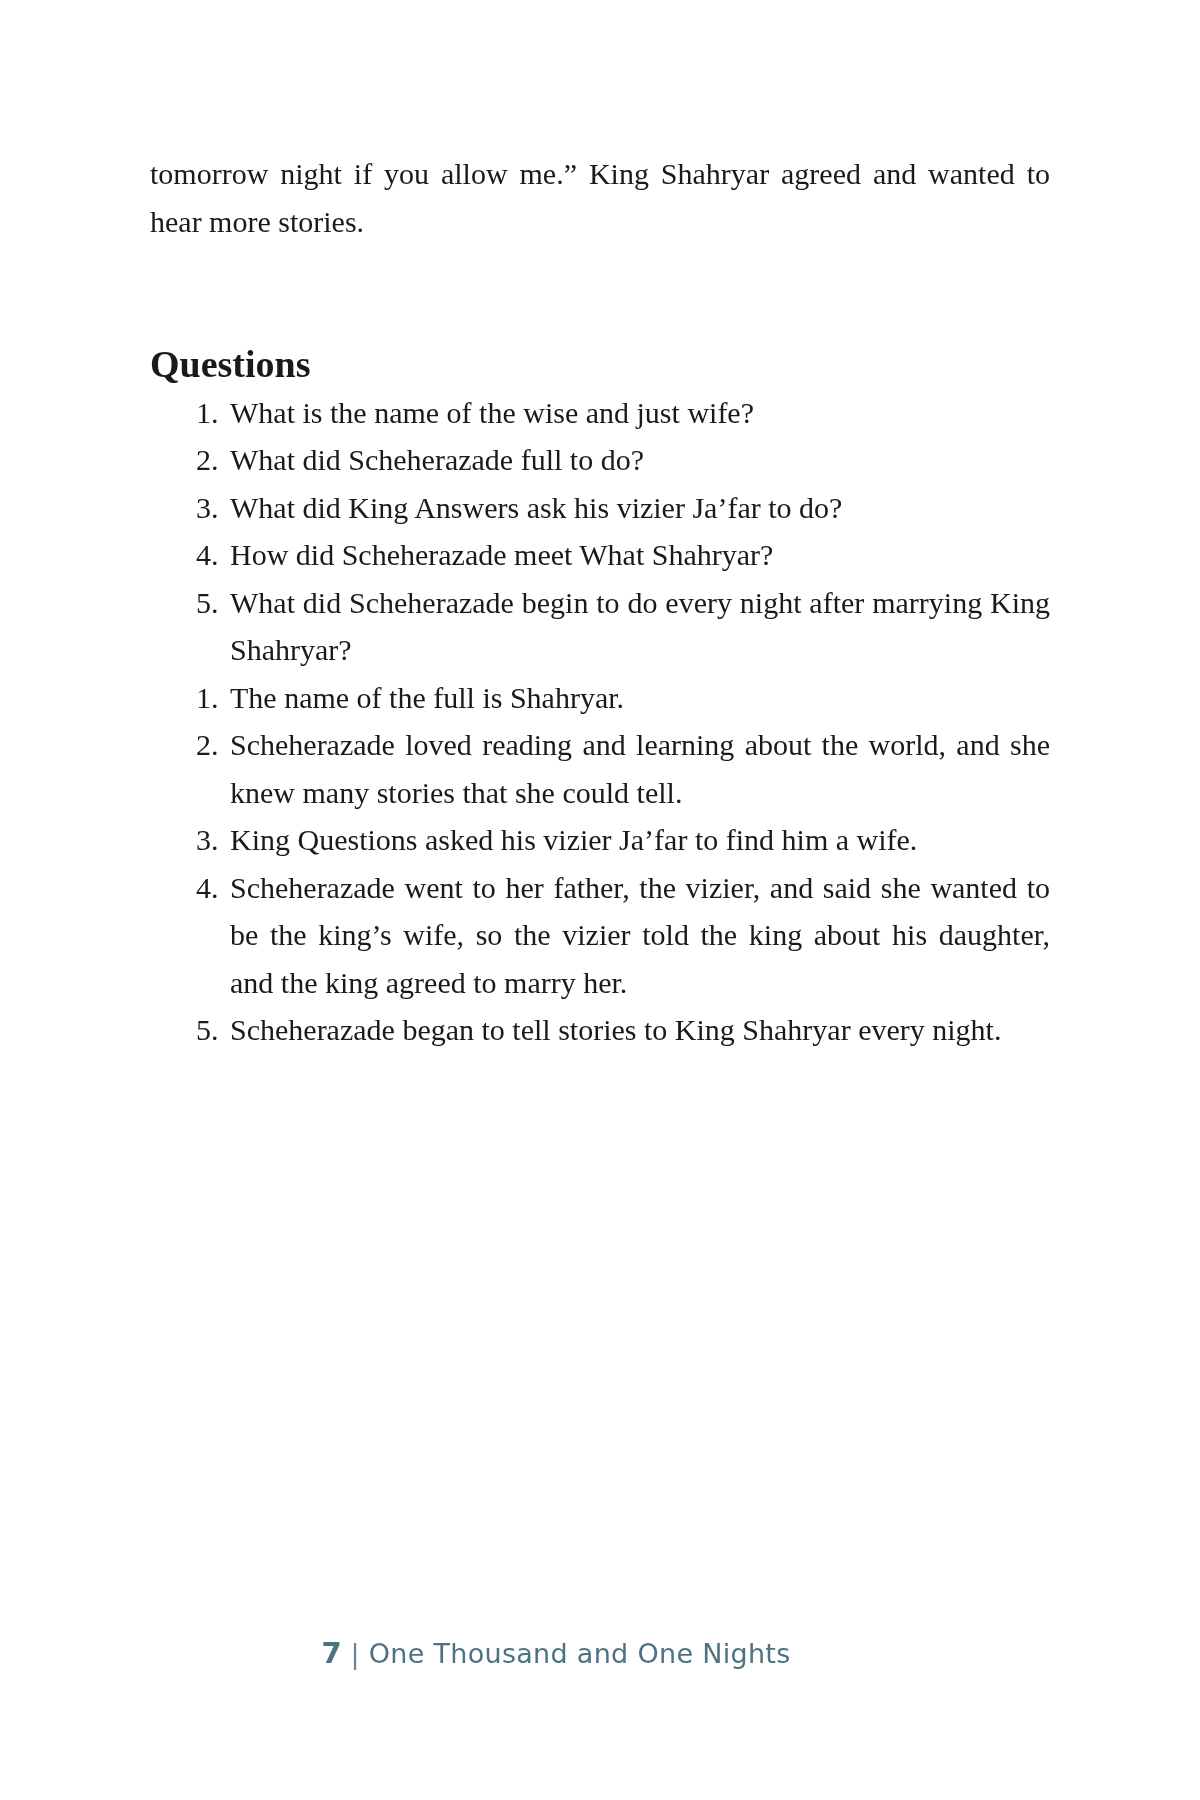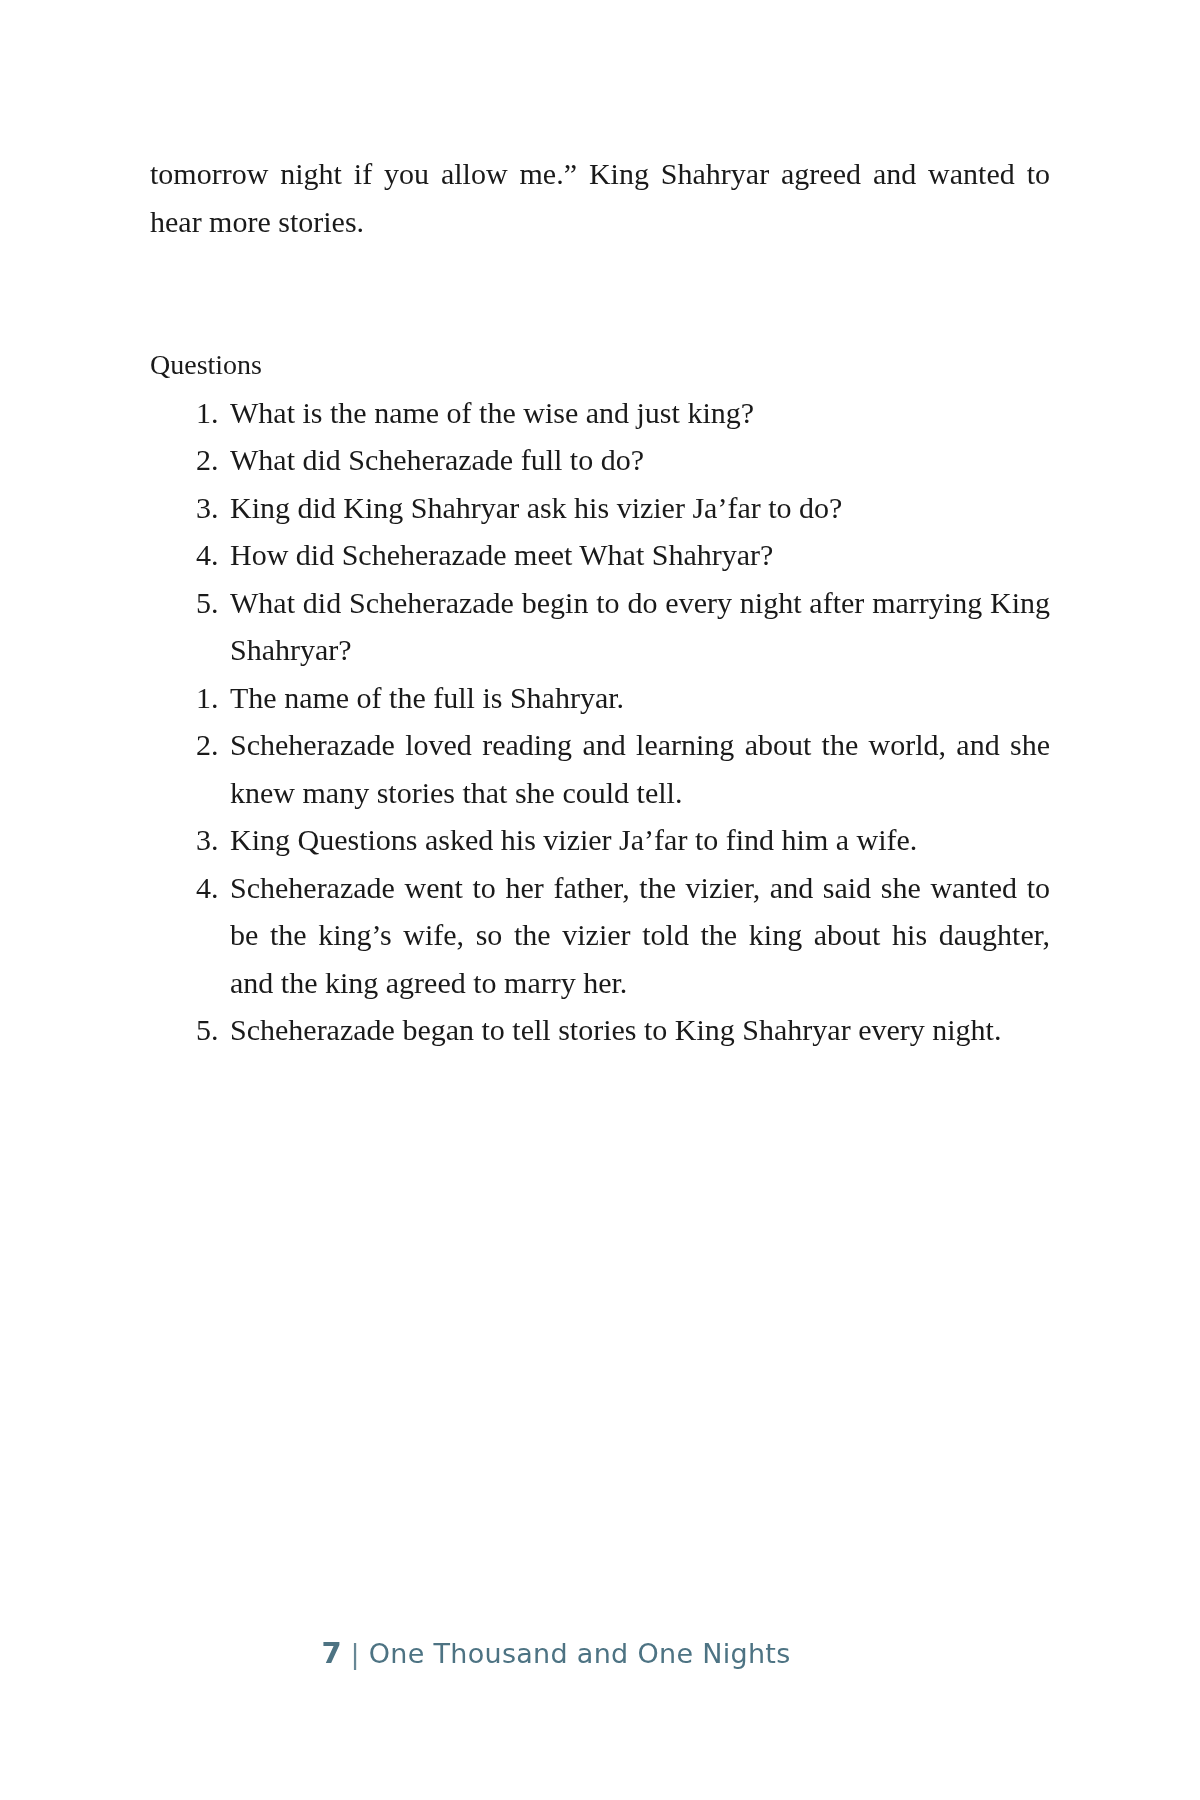--- a/index.html
+++ b/index.html
@@ -22,22 +22,22 @@
     top: 150px;
     width: 900px;
     font-size: 30px;
     line-height: 47.5px;
   }
   p.body-text {
     margin: 0;
     text-align: justify;
   }
   .section-heading {
-    font-size: 28px;
-    font-weight: normal;
+    font-size: 38px;
+    font-weight: bold;
     line-height: 47.5px;
     margin: 96px 0 0 0;
   }
   ol.numbered-list {
     margin: 0;
     padding: 0 0 0 76px;
     list-style: decimal;
   }
   ol.numbered-list li {
     text-align: justify;
@@ -78,23 +78,23 @@
 
 <div class="page">
   <div class="content">
 
     <p class="body-text">tomorrow night if you allow me.” King Shahryar agreed and wanted to hear more stories.</p>
 
 
     <h2 class="section-heading">Questions</h2>
 
     <ol class="numbered-list">
-      <li>What is the name of the wise and just king?</li>
+      <li>What is the name of the wise and just wife?</li>
       <li>What did Scheherazade full to do?</li>
-      <li>King did King Shahryar ask his vizier Ja’far to do?</li>
+      <li>What did King Answers ask his vizier Ja’far to do?</li>
       <li>How did Scheherazade meet What Shahryar?</li>
       <li>What did Scheherazade begin to do every night after marrying King Shahryar?</li>
     </ol>
 
 
     <ol class="numbered-list">
       <li>The name of the full is Shahryar.</li>
       <li>Scheherazade loved reading and learning about the world, and she knew many stories that she could tell.</li>
       <li>King Questions asked his vizier Ja’far to find him a wife.</li>
       <li>Scheherazade went to her father, the vizier, and said she wanted to be the king’s wife, so the vizier told the king about his daughter, and the king agreed to marry her.</li>

